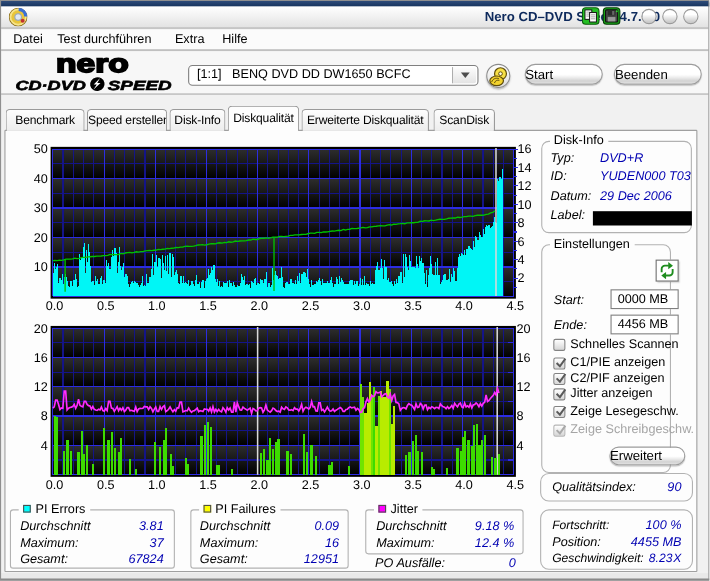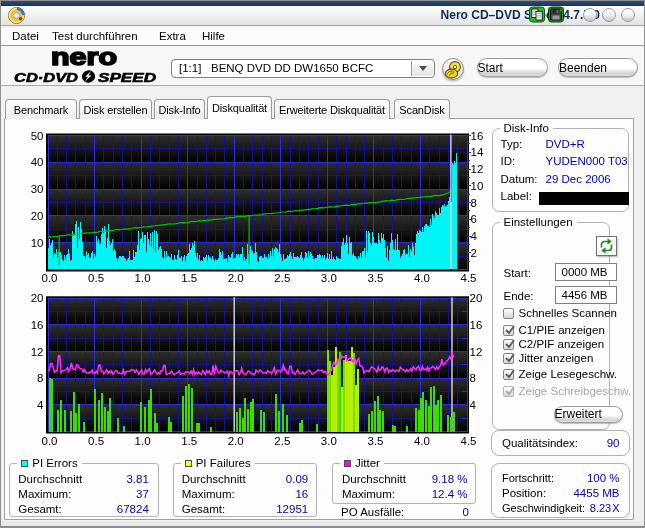--- a/index.html
+++ b/index.html
@@ -25,21 +25,21 @@
   font-size:12px; text-align:left; color:#000; }
 #rbtn { left:442px; top:58px; width:22px; height:22px; border-radius:50%; border:1px solid #8a8a8a; background:linear-gradient(#ffffff,#dedede); box-shadow:0 1.5px 1.5px rgba(120,120,120,.45);}
 
 .tab { position:absolute; top:98.5px; height:20.5px; border:1px solid #9a9a9a; border-bottom:none; border-radius:4px 4px 0 0; background:linear-gradient(#fdfdfd,#ededed); font-size:11px; letter-spacing:-0.15px; text-align:center; line-height:20px; z-index:5; white-space:nowrap; overflow:hidden; }
 .tab.act { top:95.5px; height:23.5px; background:#fdfdfd; z-index:7; line-height:23px; }
 #page { left:4px; top:117.5px; width:630px; height:402.5px; background:#fdfdfd; border:1px solid #a0a0a0; border-radius:1px; z-index:1; }
 
 .gb { position:absolute; border:1px solid #b2b2b2; border-radius:7px; background:#fdfdfd; z-index:3; }
 .leg { position:absolute; top:-7px; left:7px; background:#fdfdfd; padding:0 4px; font-size:11.5px; white-space:nowrap; z-index:4; }
 .sq { display:inline-block; width:7px; height:7px; border:1px solid #4d4d4d; vertical-align:0px; margin-right:4px; }
-.row { position:absolute; font-size:11.5px; white-space:nowrap; }
+.row { position:absolute; font-size:11.5px; white-space:nowrap;font-style:italic; }
 .bl { color:#0000b2; }
 .rt { text-align:right; }
 
 .fld { position:absolute; background:#fff; border:1px solid #7f7f7f; font-size:11.5px; padding-left:6px; white-space:nowrap; }
 .cb { position:absolute; width:11px; height:11px; border:1px solid #828282; border-radius:2px; background:linear-gradient(#ffffff,#d6d6d6); }
 .cbl { position:absolute; font-size:11.5px; white-space:nowrap; }
 svg#charts { position:absolute; left:0; top:0; z-index:2; }
 #statusbar { left:1px; top:521px; width:643px; height:6px; background:#e9e9e9; }
 </style></head>
 <body>
@@ -95,21 +95,21 @@
 <svg class="abs" style="left:444px;top:60px" width="19" height="19" viewBox="0 0 19 19">
  <circle cx="11" cy="7" r="5.4" fill="#f7e046" stroke="#5f4d0c" stroke-width="1.1"></circle>
  <circle cx="11" cy="7" r="1.7" fill="#fffbe0" stroke="#5f4d0c" stroke-width="0.9"></circle>
  <ellipse cx="7.5" cy="13.5" rx="6.2" ry="4.4" fill="#f2d22e" stroke="#5f4d0c" stroke-width="1.1"></ellipse>
  <path d="M3,14.5 C4,11.5 7,10.5 9.5,11.5 M5.5,15.5 C6,13.5 8,12.5 10,13" fill="none" stroke="#5f4d0c" stroke-width="0.9"></path>
 </svg>
 <div class="pill" style="left:476.5px;top:57.5px;width:71px;height:19.5px;line-height:18px">Start</div>
 <div class="pill" style="left:558px;top:57.5px;width:80px;height:19.5px;line-height:18px">Beenden</div>
 
 <div class="tab" style="left:5px;width:72px">Benchmark</div>
-<div class="tab" style="left:79px;width:73px">Disk erstellen</div>
+<div class="tab" style="left:79px;width:73px">Speed erstellen</div>
 <div class="tab" style="left:154px;width:51px">Disk-Info</div>
 <div class="tab act" style="left:207px;width:65px">Diskqualität</div>
 <div class="tab" style="left:274px;width:116px">Erweiterte Diskqualität</div>
 <div class="tab" style="left:394px;width:56px">ScanDisk</div>
 <div id="page" class="abs"></div>
 <svg id="charts" width="645" height="528" viewBox="0 0 645 528">
 <defs>
 <linearGradient id="band" x1="0" y1="0" x2="0" y2="1">
 <stop offset="0" stop-color="#2e2e2e"></stop>
         <stop offset="1" stop-color="#000000"></stop>

